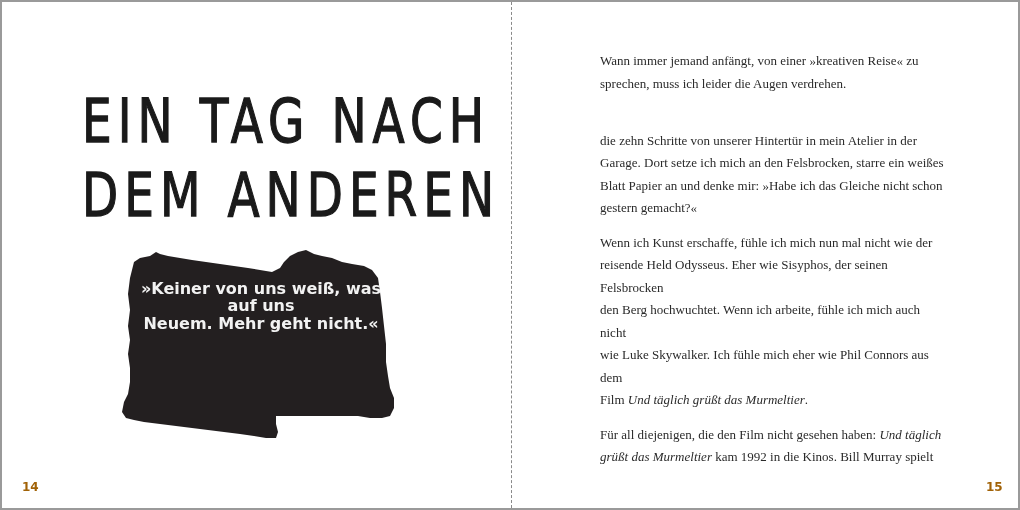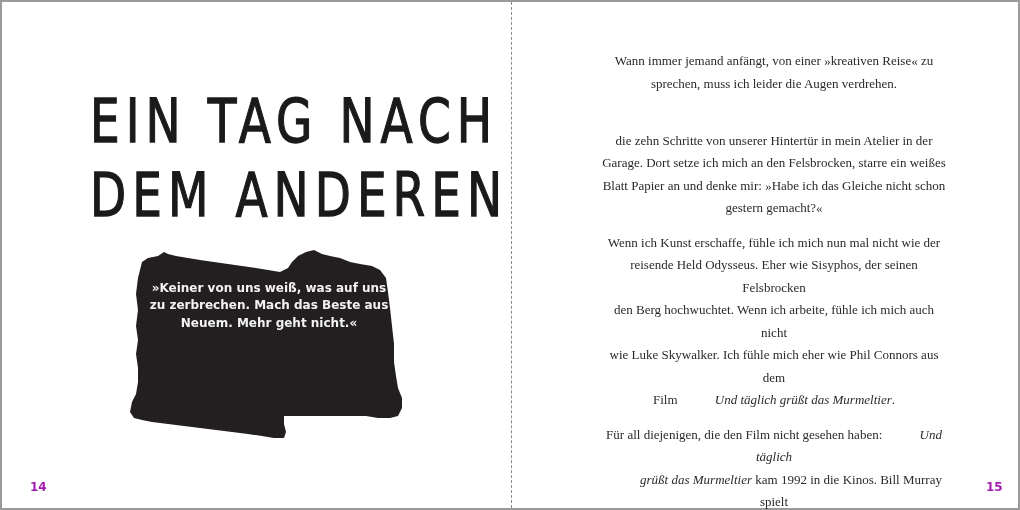--- a/index.html
+++ b/index.html
@@ -9,22 +9,22 @@
       width: 1020px;
       height: 510px;
       border: 2px solid #9a9a9a;
       background: #ffffff;
     }
     .page {
       position: absolute;
       top: 0;
       height: 100%;
     }
-    .page-left { left: 8px; width: 510px; }
-    .page-right { left: 510px; width: 508px; text-align: center; }
+    .page-left { left: 0; width: 510px; }
+    .page-right { left: 510px; width: 508px; }
     .gutter {
       position: absolute;
       left: 509px;
       top: 0;
       height: 100%;
       width: 0;
       border-left: 1px dashed #8a8a8a;
     }
     
     .heading {
@@ -62,21 +62,21 @@
       width: 276px; height: 192px;
     }
     .quote-text {
       position: absolute;
       left: 16px;
       top: 32px;
       width: 250px;
       text-align: center;
       font-family: "DejaVu Sans", sans-serif;
       font-weight: bold;
-      font-size: 12px;
+      font-size: 16px;
       line-height: 17.4px;
       color: #f2f2f2;
     }
     .quote-author {
       position: absolute;
       left: 16px;
       top: 144px;
       width: 250px;
       text-align: center;
       font-family: "DejaVu Sans", sans-serif;
@@ -90,29 +90,29 @@
       position: absolute;
       left: 88px;
       top: 48px;
       width: 348px;
       font-family: "Liberation Serif", serif;
       font-size: 13px;
       line-height: 22.5px;
       color: #2a2a2a;
     }
     .body-text p { margin-bottom: 12px; }
-    .body-text em { font-style: italic; margin-left: 34px; }
+    .body-text em { font-style: italic; }
 
     .page-number {
       position: absolute;
       top: 478px;
       font-family: "DejaVu Sans", sans-serif;
       font-weight: bold;
       font-size: 12px;
-      color: #a21caf;
+      color: #a16207;
     }
     .page-number.left { left: 20px; }
     .page-number.right { left: 474px; }
   </style>
 </head>
 <body>
 
 <div class="spread">
 
   <div class="page page-left">
@@ -127,21 +127,20 @@
           M14 14 L20 10 L30 8 L36 4 L40 6 L48 8 L60 10 L72 12 L86 14 L100 16 L114 18 L128 20
           L140 22 L152 24 L160 20 L164 14 L170 8 L178 4 L186 2 L194 6 L202 8 L212 10 L222 14
           L232 16 L244 18 L252 22 L258 30 L260 44 L262 60 L264 78 L266 96 L266 114 L268 128
           L270 140 L274 150 L274 160 L270 168 L262 170 L250 170 L238 168 L226 168 L214 168
           L200 168 L186 168 L172 168 L162 168 L156 168 L156 176 L158 184 L156 190 L146 190
           L134 188 L120 186 L104 184 L88 182 L72 180 L56 178 L40 176 L24 174 L14 172 L6 170
           L2 164 L4 154 L8 146 L10 134 L10 120 L8 106 L10 92 L8 78 L10 62 L8 46 L10 30 Z"></path>
       </svg>
       <div class="quote-text">
         <div>»Keiner von uns weiß, was auf uns</div>
-        <div>zu zerbrechen. Mach das Beste aus</div>
         <div>Neuem. Mehr geht nicht.«</div>
       </div>
     </div>
 
     <div class="page-number left">14</div>
   </div>
 
   <div class="gutter"></div>
 
   <div class="page page-right">

